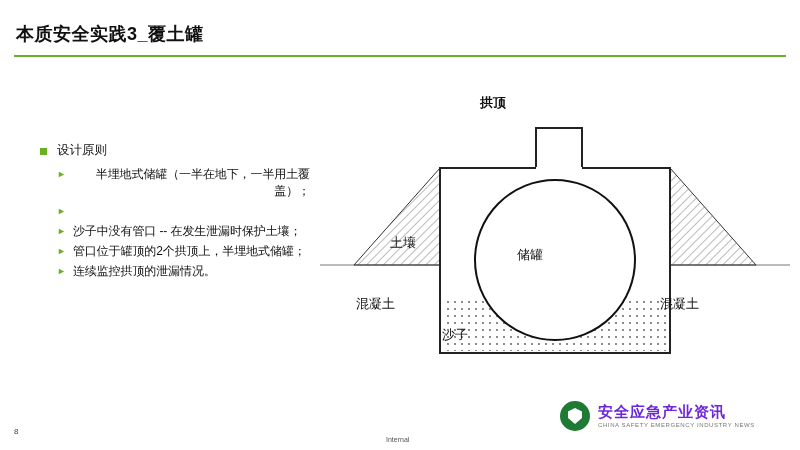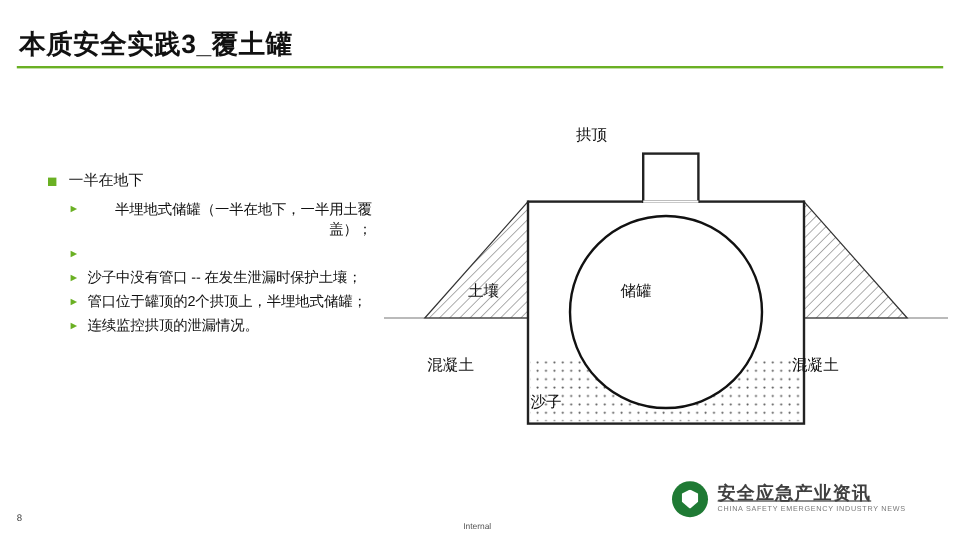--- a/index.html
+++ b/index.html
@@ -19,21 +19,21 @@
     left: 0; top: 0;
     width: 800px;
     height: 450px;
     background: #ffffff;
   }
   
   .title {
     position: absolute;
     left: 16px;
     top: 22px;
-    font-size: 22px;
+    font-size: 18px;
     font-weight: bold;
     color: #111111;
     letter-spacing: 0.5px;
   }
   .title-rule {
     position: absolute;
     left: 14px;
     top: 55px;
     width: 772px;
     height: 2px;
@@ -94,22 +94,22 @@
   }
   .diagram svg {
     display: block;
   }
   .dlabel {
     position: absolute;
     font-size: 13px;
     color: #111111;
     white-space: nowrap;
   }
-  .lbl-dome   { left: 160px; top: 14px; font-weight: normal; text-align: right; }
-  .lbl-tank   { left: 197px; top: 144px; }
+  .lbl-dome   { left: 160px; top: 4px; font-weight: bold; text-align: right; }
+  .lbl-tank   { left: 197px; top: 156px; }
   .lbl-soil   { left: 70px;  top: 144px; }
   .lbl-sand   { left: 122px; top: 236px; }
   .lbl-conc-l { left: 36px;  top: 205px; }
   .lbl-conc-r { left: 340px; top: 205px; }
   
   .page-num {
     position: absolute;
     left: 14px;
     top: 427px;
     font-size: 8px;
@@ -150,44 +150,43 @@
     clip-path: polygon(50% 0%, 100% 22%, 100% 62%, 50% 100%, 0% 62%, 0% 22%);
   }
   .logo-texts {
     display: flex;
     flex-direction: column;
     justify-content: center;
   }
   .logo-main {
     font-size: 15px;
     font-weight: bold;
-    color: #404040;
+    color: #6d28d9;
     letter-spacing: 1px;
     line-height: 1.1;
-    text-decoration: underline;
   }
   .logo-sub {
     font-size: 6px;
     color: #777777;
     letter-spacing: 0.6px;
     margin-top: 2px;
   }
 </style>
 </head>
 <body>
 
 <div class="slide">
 
   <div class="title">本质安全实践3_覆土罐</div>
   <div class="title-rule"></div>
 
   <div class="bullets">
     <div class="bullet-head">
       <span class="sq-marker"></span>
-      <span class="bullet-head-text">一半在地下</span>
+      <span class="bullet-head-text">设计原则</span>
     </div>
 
     <div class="bullet-row">
       <span class="tri-marker">►</span>
       <span class="bullet-text">半埋地式储罐（一半在地下，一半用土覆盖）；</span>
     </div>
     <div class="bullet-row">
       <span class="tri-marker">►</span>
     </div>
     <div class="bullet-row">

